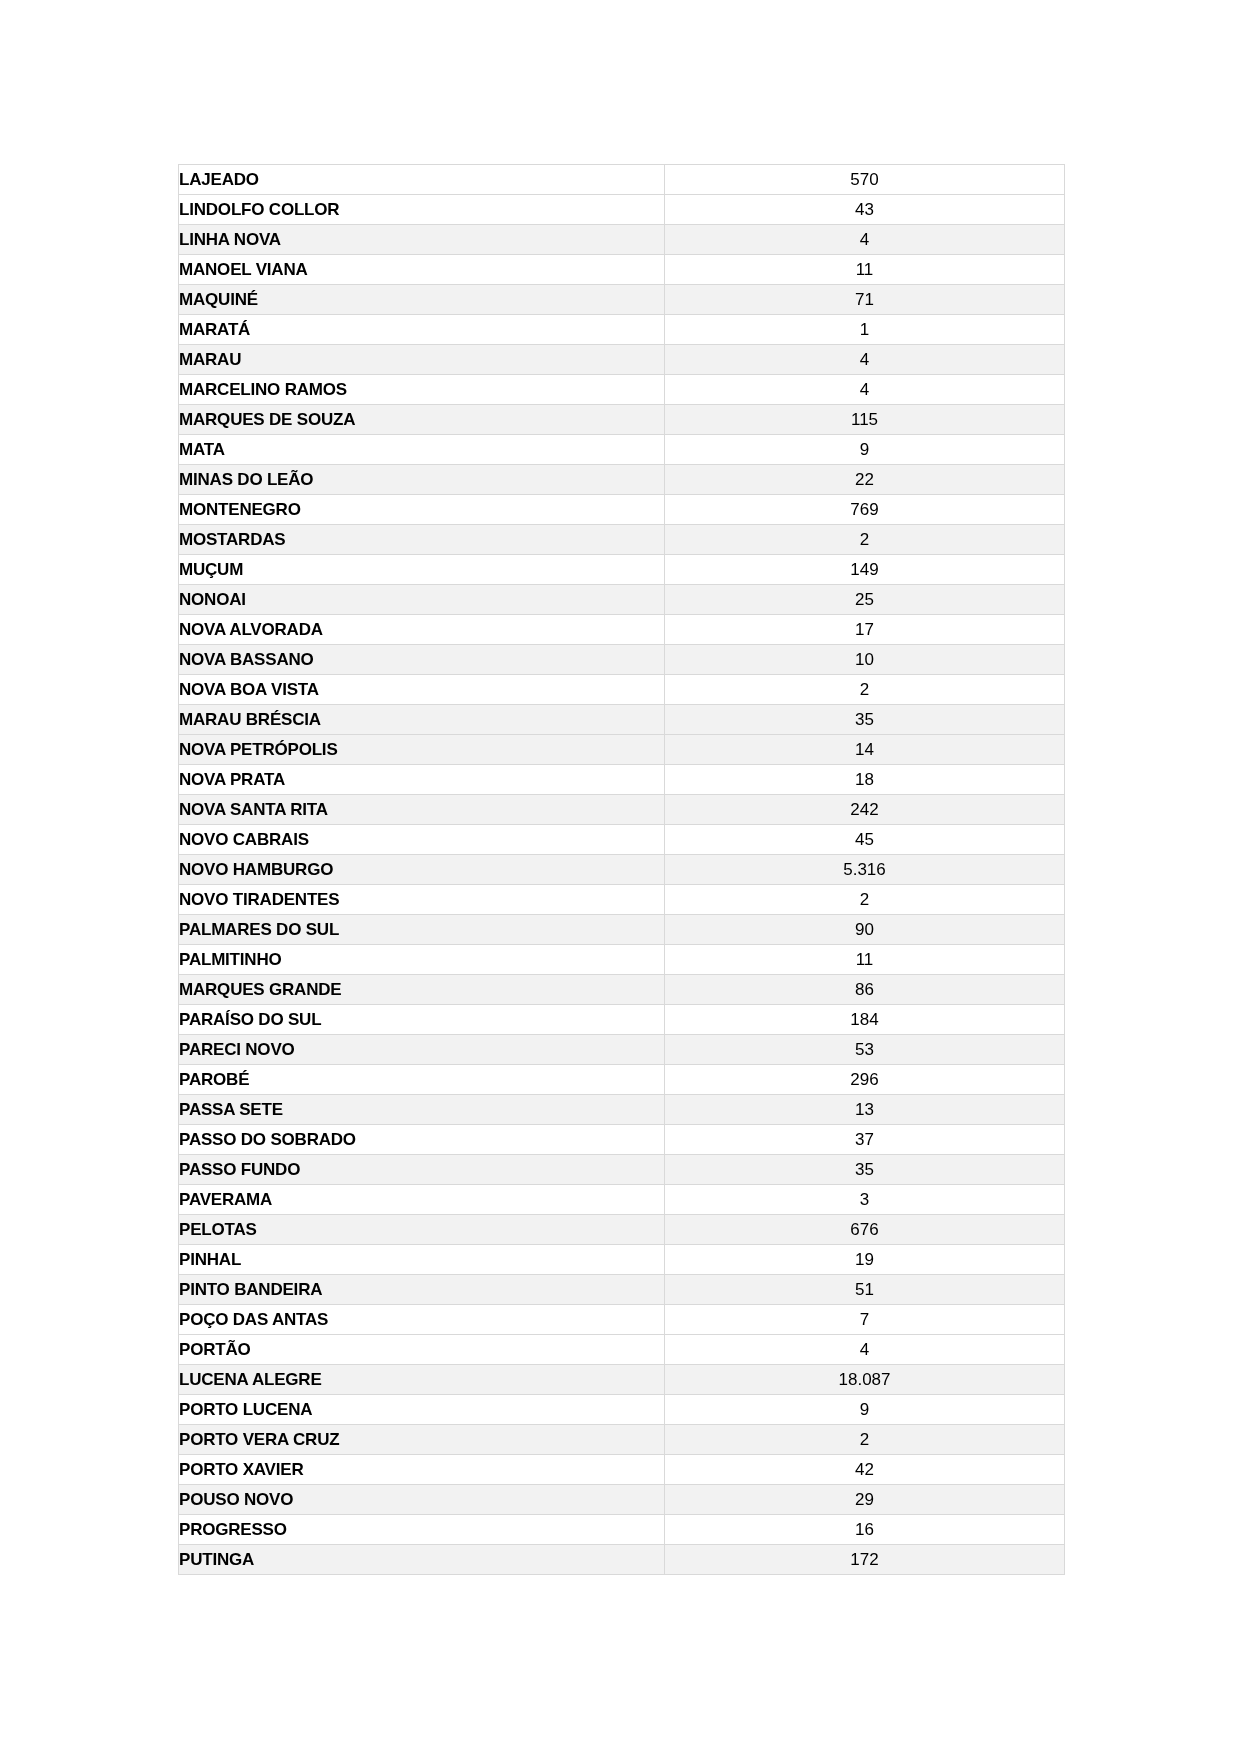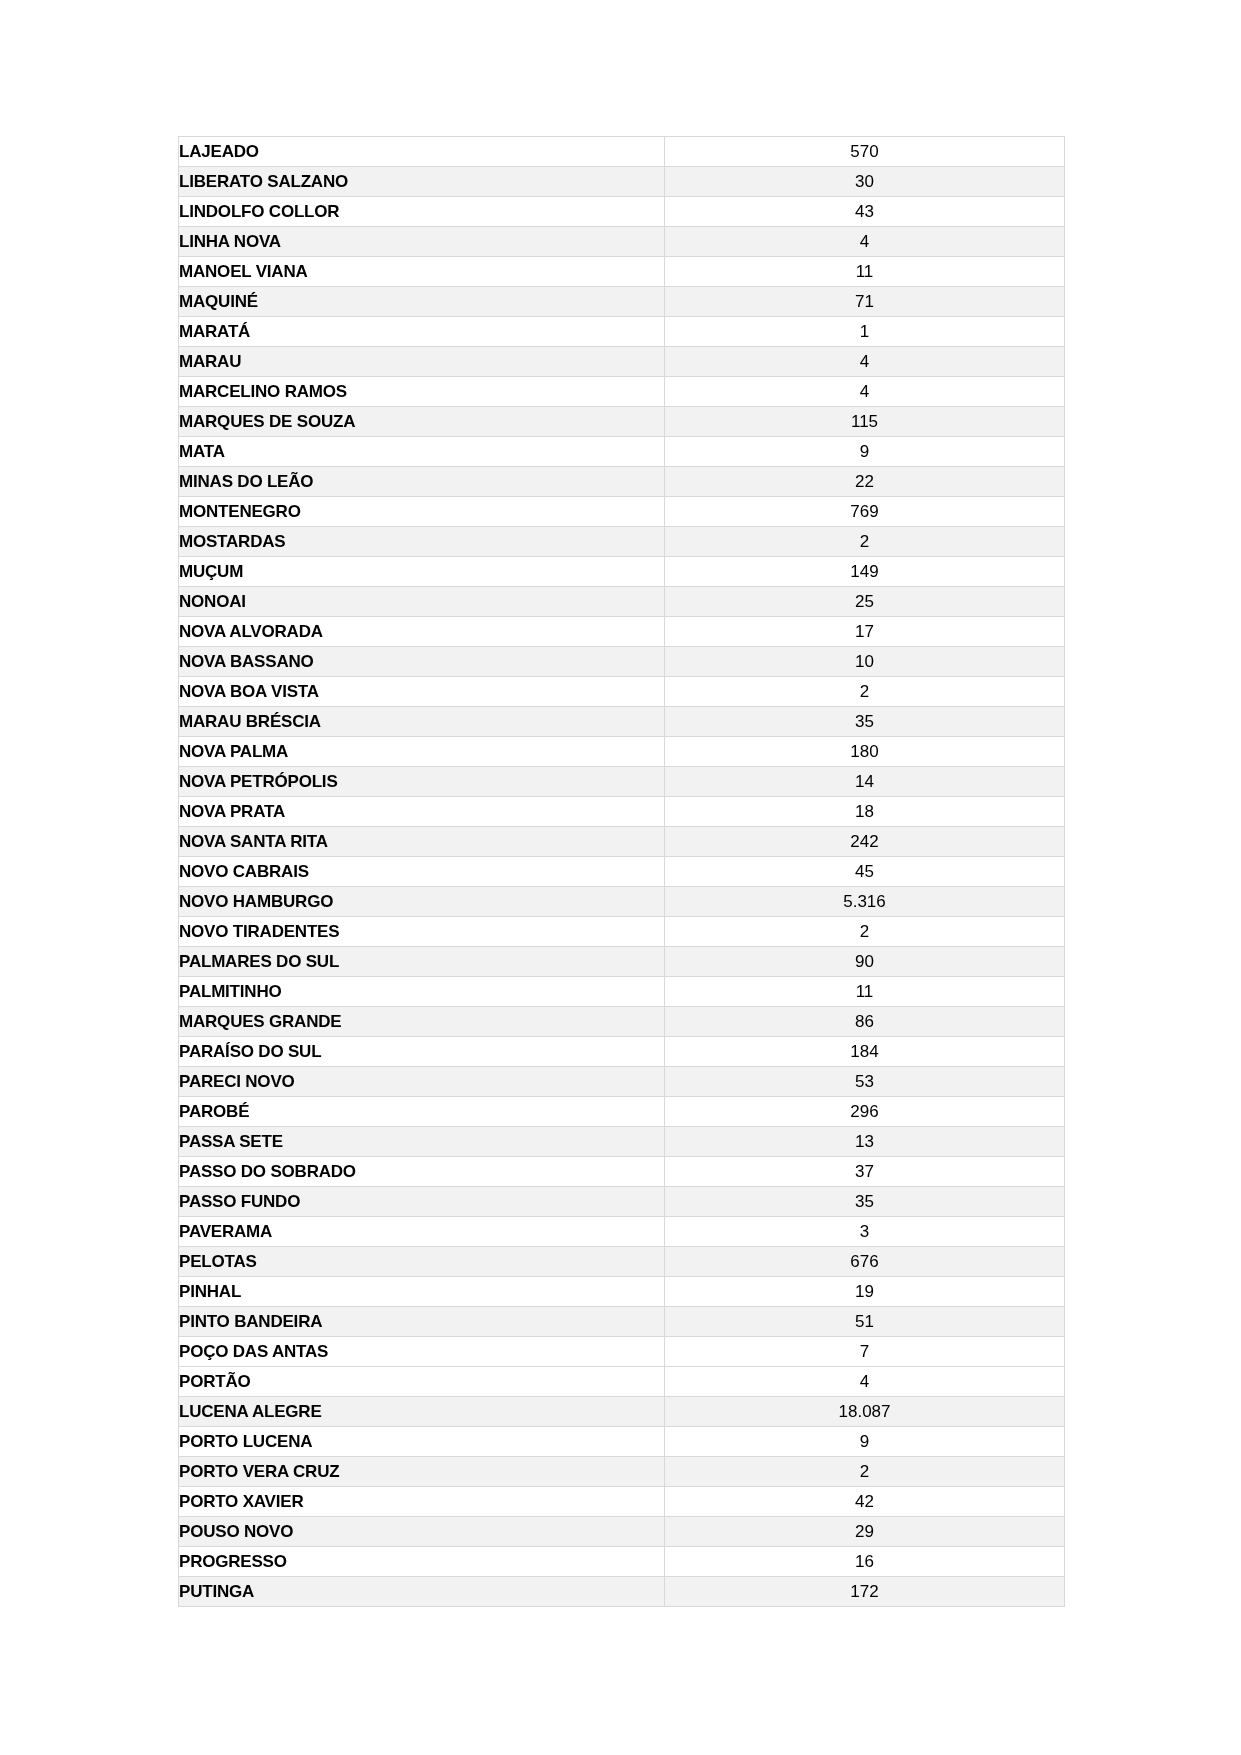--- a/index.html
+++ b/index.html
@@ -11,21 +11,21 @@
     position: relative;
     width: 1241px;
     height: 1755px;
     background: #ffffff;
     font-family: "Liberation Sans", sans-serif;
     overflow: hidden;
   }
   table.muni-table {
     position: absolute;
     left: 178px;
-    top: 136px;
+    top: 164px;
     width: 884px;
     border-collapse: collapse;
     table-layout: fixed;
   }
   table.muni-table td {
     height: 29px;
     padding: 0;
     border: 1px solid #d9d9d9;
     font-size: 17px;
     line-height: 29px;
@@ -57,24 +57,20 @@
 </head>
 <body>
 
 <div class="page">
   <table class="muni-table">
     <tbody id="table-body">
         <tr class="plain">
           <td class="name-cell">LAJEADO</td>
           <td class="value-cell">570</td>
         </tr>
-        <tr class="band">
-          <td class="name-cell">LIBERATO SALZANO</td>
-          <td class="value-cell">30</td>
-        </tr>
         <tr class="plain">
           <td class="name-cell">LINDOLFO COLLOR</td>
           <td class="value-cell">43</td>
         </tr>
         <tr class="band">
           <td class="name-cell">LINHA NOVA</td>
           <td class="value-cell">4</td>
         </tr>
         <tr class="plain">
           <td class="name-cell">MANOEL VIANA</td>
@@ -132,24 +128,20 @@
           <td class="name-cell">NOVA BASSANO</td>
           <td class="value-cell">10</td>
         </tr>
         <tr class="plain">
           <td class="name-cell">NOVA BOA VISTA</td>
           <td class="value-cell">2</td>
         </tr>
         <tr class="band">
           <td class="name-cell">MARAU BRÉSCIA</td>
           <td class="value-cell">35</td>
-        </tr>
-        <tr class="plain">
-          <td class="name-cell">NOVA PALMA</td>
-          <td class="value-cell">180</td>
         </tr>
         <tr class="band">
           <td class="name-cell">NOVA PETRÓPOLIS</td>
           <td class="value-cell">14</td>
         </tr>
         <tr class="plain">
           <td class="name-cell">NOVA PRATA</td>
           <td class="value-cell">18</td>
         </tr>
         <tr class="band">

